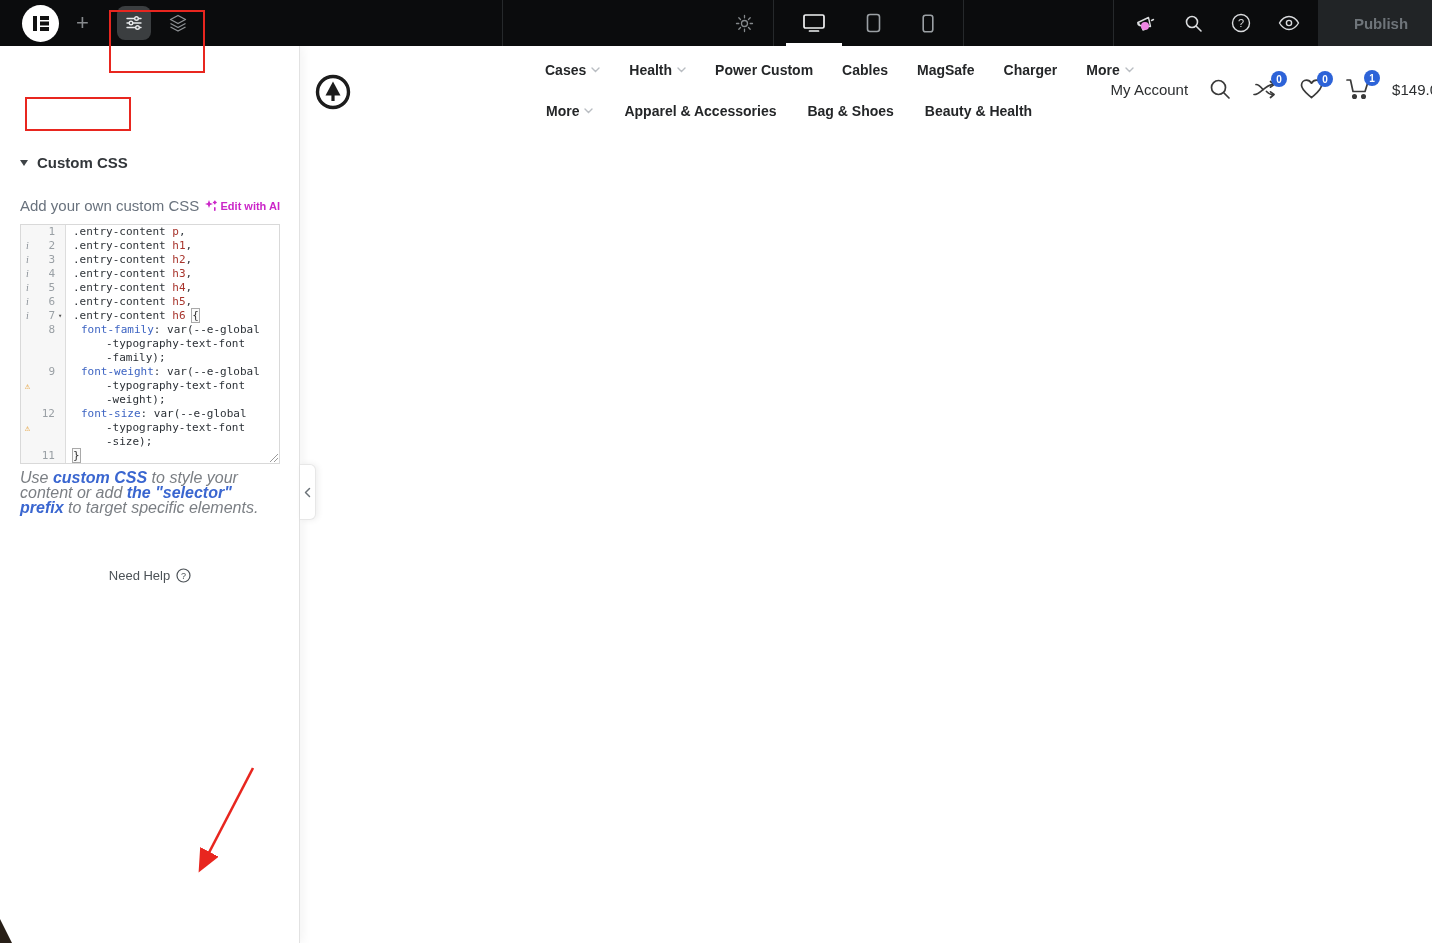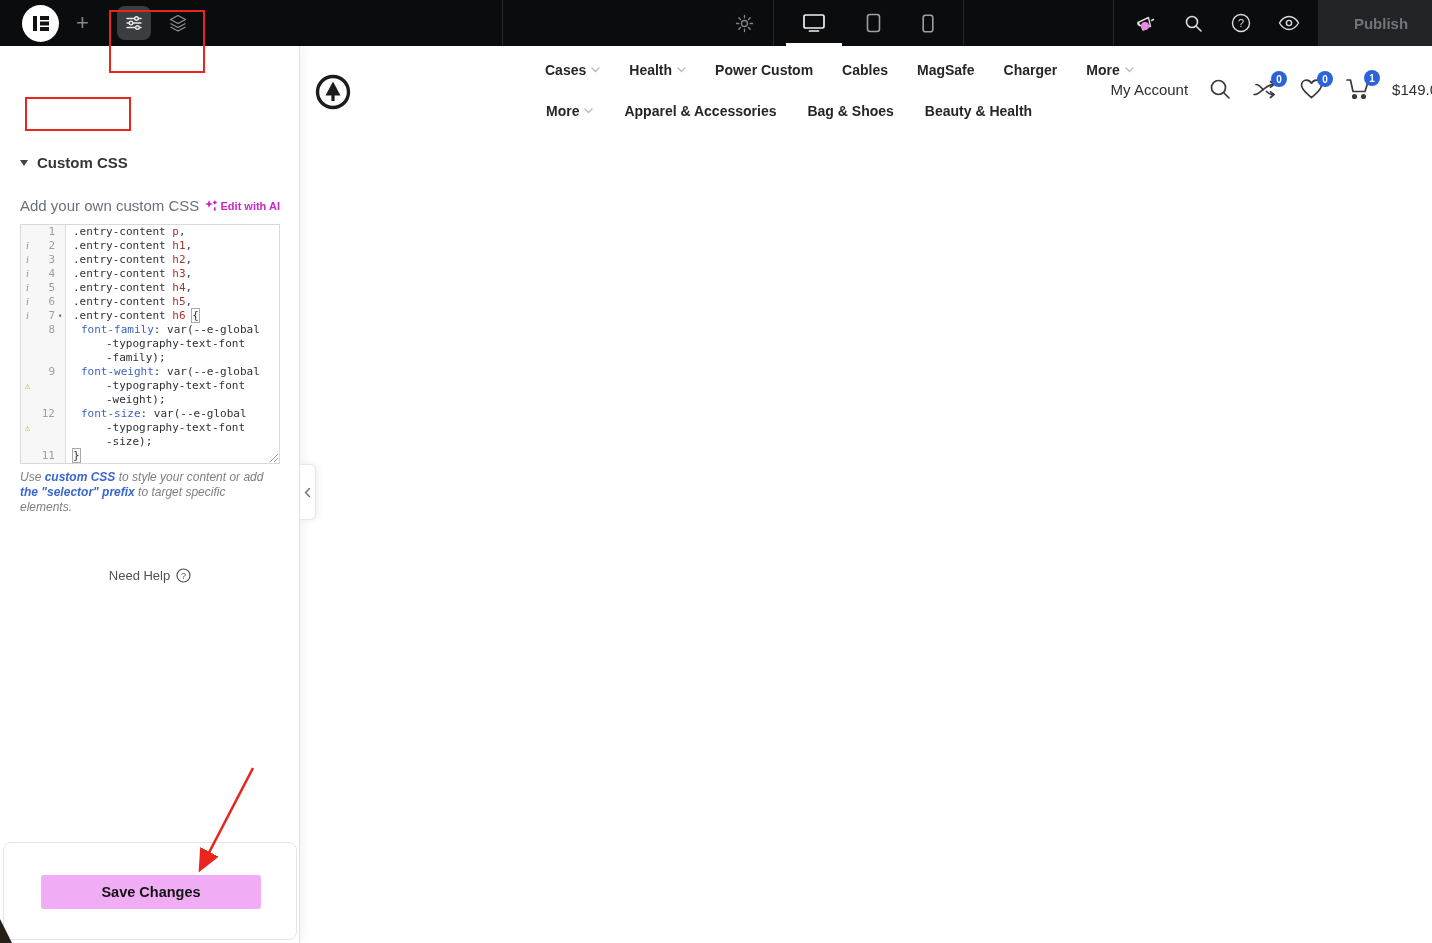--- a/index.html
+++ b/index.html
@@ -71,21 +71,21 @@
   .ccode.ind2 { padding-left:40px; }
   .sel { color:#2e3338; }
   .tag { color:#a8342c; }
   .pln { color:#33393f; }
   .prop { color:#3c63c2; }
   .val { color:#2b3036; }
   .mbr { outline:1px solid #a9a9a9; background:#fafafa; }
   .resize-grip { position:absolute; right:1px; bottom:1px; width:10px; height:10px; cursor:nwse-resize;
     background:repeating-linear-gradient(135deg, transparent 0 2px, #9a9a9a 2px 3px); clip-path:polygon(100% 0, 100% 100%, 0 100%); }
 
-  .tip { position:absolute; left:20px; top:424px; width:248px; font-size:12px; font-style:italic; color:#7b7f84; line-height:15px; }
+  .tip { position:absolute; left:20px; top:424px; width:248px; font-size:16px; font-style:italic; color:#7b7f84; line-height:15px; }
   .tip a { color:#3a66d0; font-weight:700; text-decoration:none; cursor:pointer; }
 
   .need-help { position:absolute; left:0; top:522px; width:300px; display:flex; align-items:center; justify-content:center; gap:6px;
                color:#4c5257; font-size:13px; cursor:pointer; }
 
   .panel-footer { position:absolute; left:3px; top:796px; width:294px; height:98px;
                   background:#fff; border:1px solid #e3e6e8; border-radius:8px; }
   .save-btn { position:absolute; left:37px; top:32px; width:220px; height:34px; border:none; border-radius:3px;
               font-family:"Liberation Sans", sans-serif; font-size:14.5px; font-weight:700; color:#111; cursor:pointer; }
 
@@ -282,23 +282,20 @@
   <div class="need-help">
     <span>Need Help</span>
     <span>
       <svg width="15" height="15" viewBox="0 0 15 15">
           <circle cx="7.5" cy="7.5" r="6.5" stroke="#4c5257" stroke-width="1.2" fill="none"></circle>
           <text x="7.5" y="10.8" text-anchor="middle" font-size="9" fill="#4c5257" font-family="Liberation Sans, sans-serif">?</text>
         </svg>
     </span>
   </div>
 
-  <div class="panel-footer">
-    <button class="save-btn" id="save-btn" style="background: rgb(240, 173, 245);">Save Changes</button>
-  </div>
 </div>
 
 <div class="collapse-tab">
   <svg width="7" height="11" viewBox="0 0 7 11" stroke="#6b7278" stroke-width="1.5" fill="none" stroke-linecap="round" stroke-linejoin="round">
       <path d="M5.5 1.5 L1.5 5.5 L5.5 9.5"></path>
     </svg>
 </div>
 
 <div class="corner-shape"></div>
 

